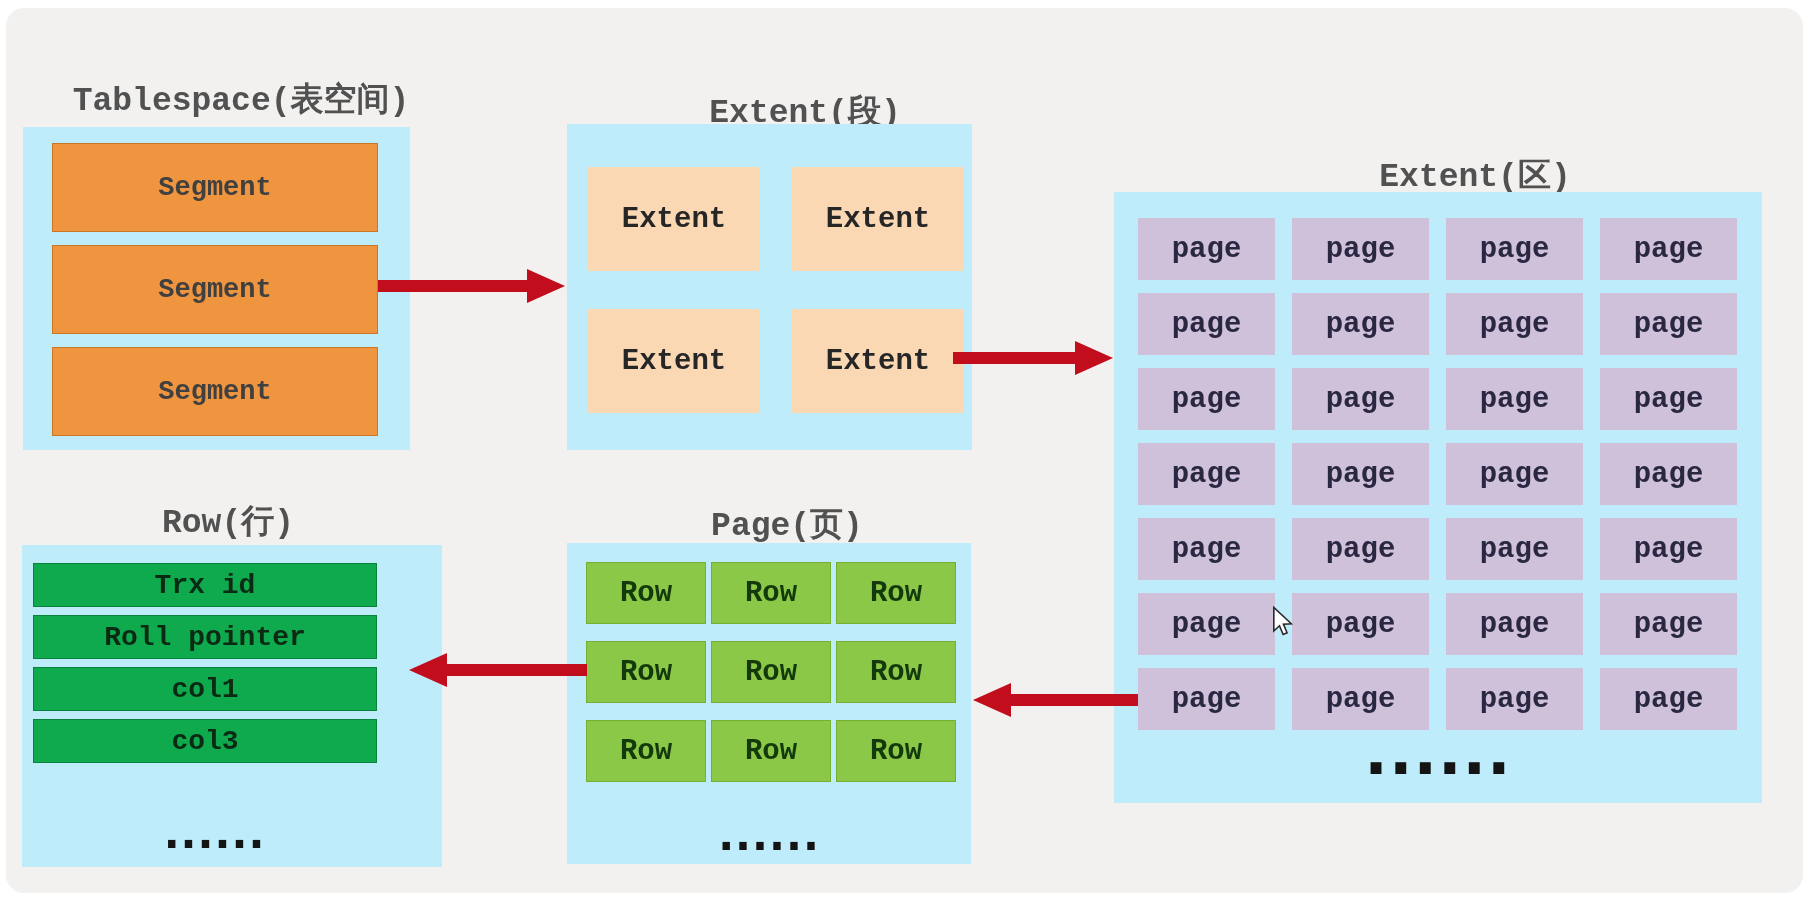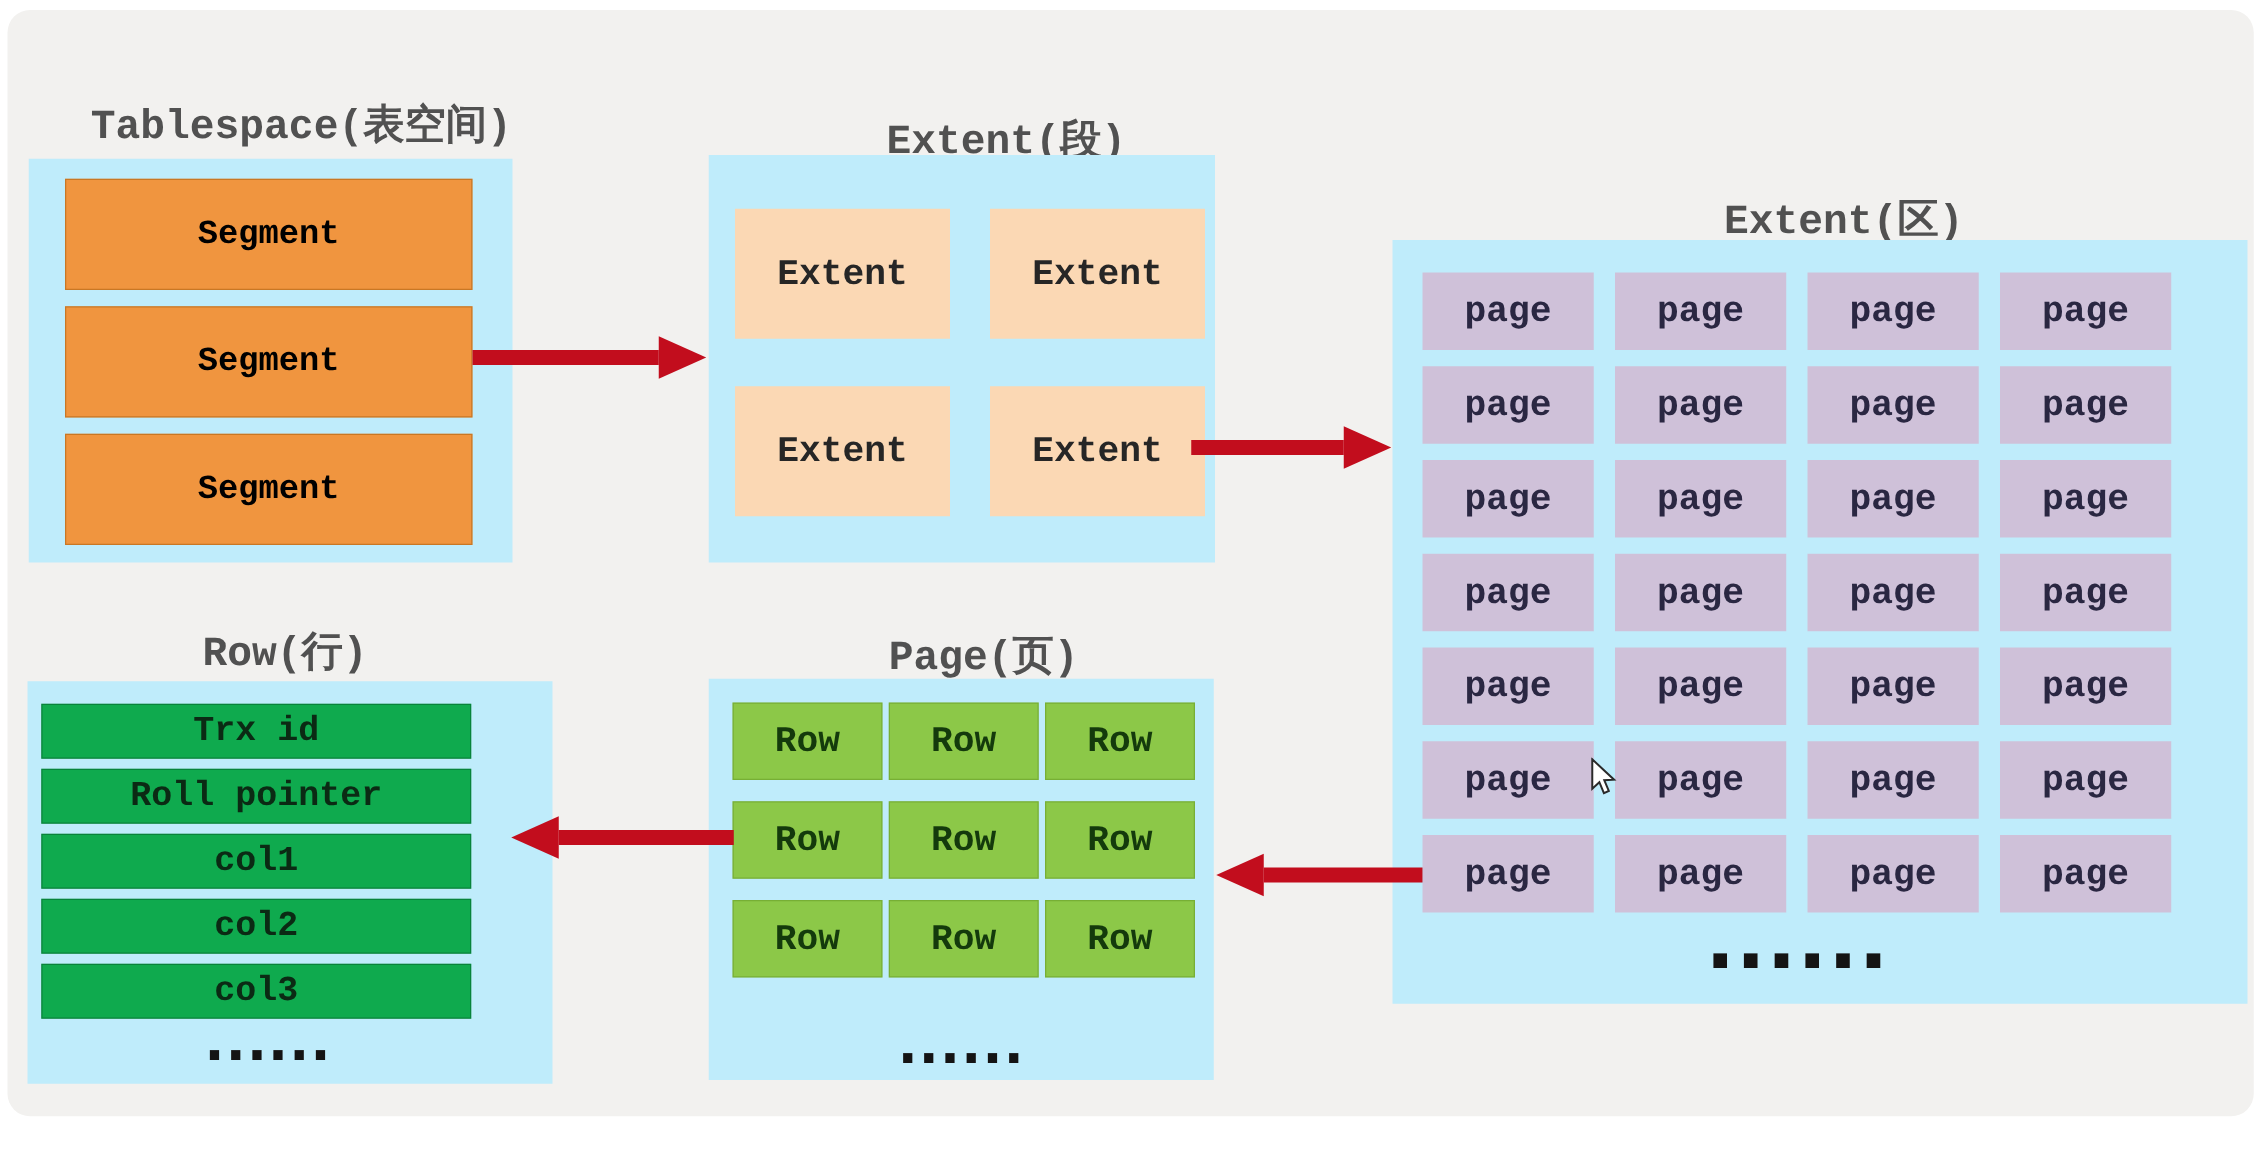--- a/index.html
+++ b/index.html
@@ -16,21 +16,21 @@
     color:#515151;text-align:center;white-space:nowrap;
   }
   .panel{position:absolute;background:#bfecfb;}
   .cell{
     display:flex;align-items:center;justify-content:center;
     font-weight:bold;box-sizing:border-box;
   }
   
   .seg-stack{position:absolute;left:29px;top:16px;display:flex;flex-direction:column;gap:13px;}
   .seg-box{width:326px;height:89px;background:#f0953f;border:1px solid rgba(170,95,15,.55);
-           font-size:27px;color:#000000;}
+           font-size:27px;color:#404040;}
   
   .ext-grid{position:absolute;left:21px;top:43px;display:grid;
             grid-template-columns:172px 172px;gap:38px 32px;}
   .ext-box{height:104px;background:#fbd8b4;font-size:29px;color:#262626;}
   
   .page-grid{position:absolute;left:24px;top:26px;display:grid;
              grid-template-columns:repeat(4,137px);gap:13px 17px;}
   .page-box{height:62px;background:#cfc1d9;font-size:29px;color:#2a2742;}
   
   .rowcell-grid{position:absolute;left:19px;top:19px;display:grid;
@@ -78,21 +78,21 @@
 
       <div class="cell ext-box">Extent</div>
 
       <div class="cell ext-box">Extent</div>
 
       <div class="cell ext-box">Extent</div>
     </div>
 </div>
 
 <div class="title" style="left:1275px;top:158px;width:400px;">Extent(区)</div>
-<div class="panel" style="left:1114px;top:192px;width:648px;height:611px;padding-left:36px;">
+<div class="panel" style="left:1114px;top:192px;width:648px;height:611px;">
   <div class="page-grid">
 
       <div class="cell page-box">page</div>
 
       <div class="cell page-box">page</div>
 
       <div class="cell page-box">page</div>
 
       <div class="cell page-box">page</div>
 
@@ -175,21 +175,20 @@
 <div class="title" style="left:28px;top:504px;width:400px;">Row(行)</div>
 <div class="panel" style="left:22px;top:545px;width:385px;height:322px;padding-left:35px;">
   <div class="field-stack">
 
       <div class="cell field-box">Trx id</div>
 
       <div class="cell field-box">Roll pointer</div>
 
       <div class="cell field-box">col1</div>
 
-      <div class="cell field-box">col2</div>
 
       <div class="cell field-box">col3</div>
     </div>
 </div>
 <div class="dots" style="left:22px;top:813px;width:385px;font-size:42px;line-height:42px;">......</div>
 
 <div>
   <div class="shaft" style="left:378px;top:280px;width:149px;"></div>
   <div class="head right" style="left:527px;top:269px;"></div>
 </div>

